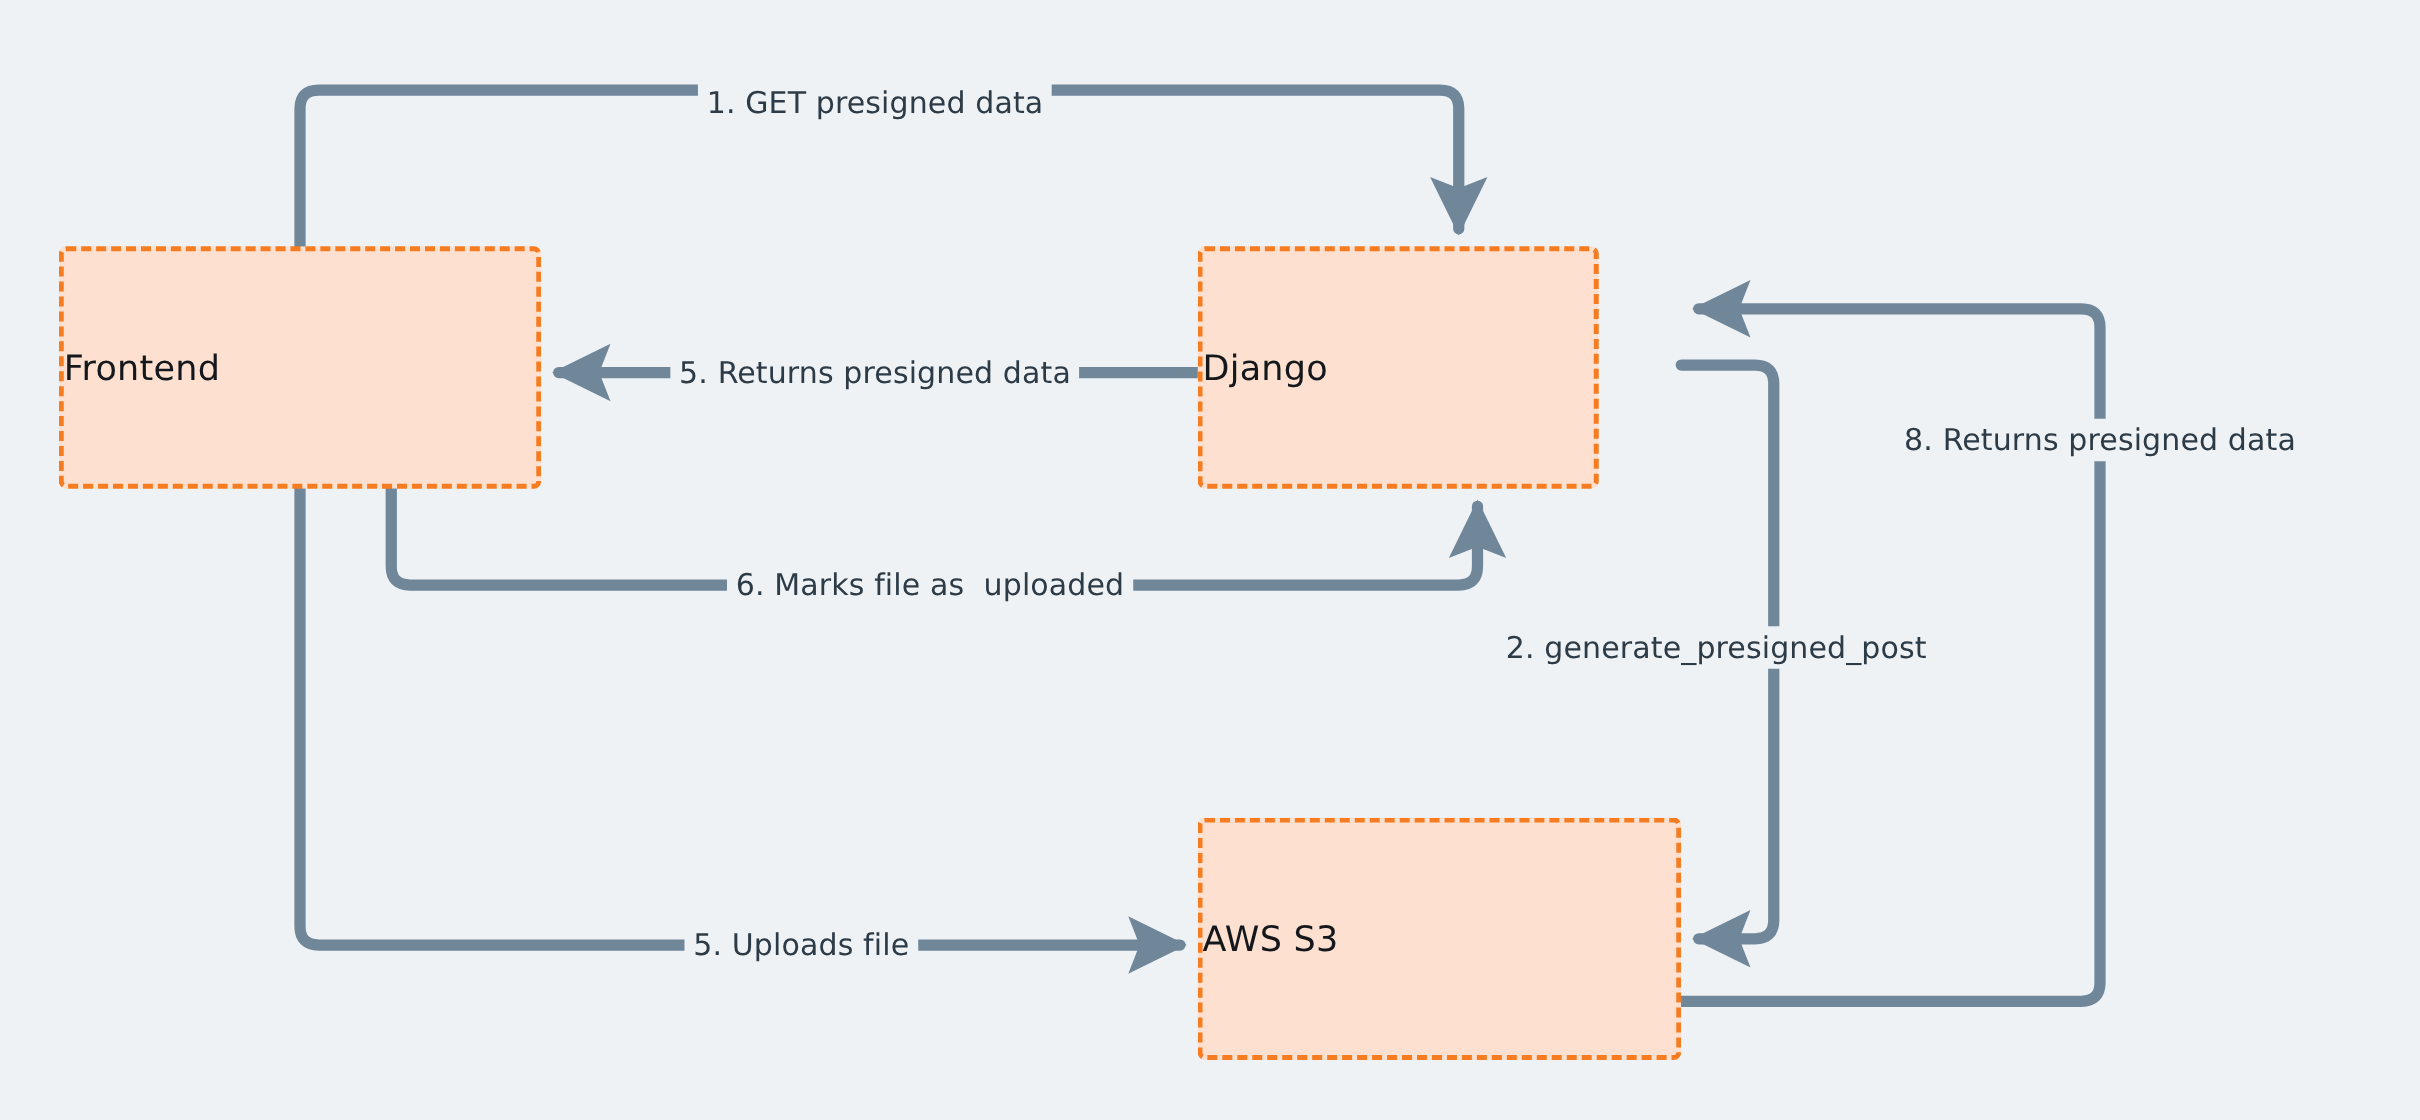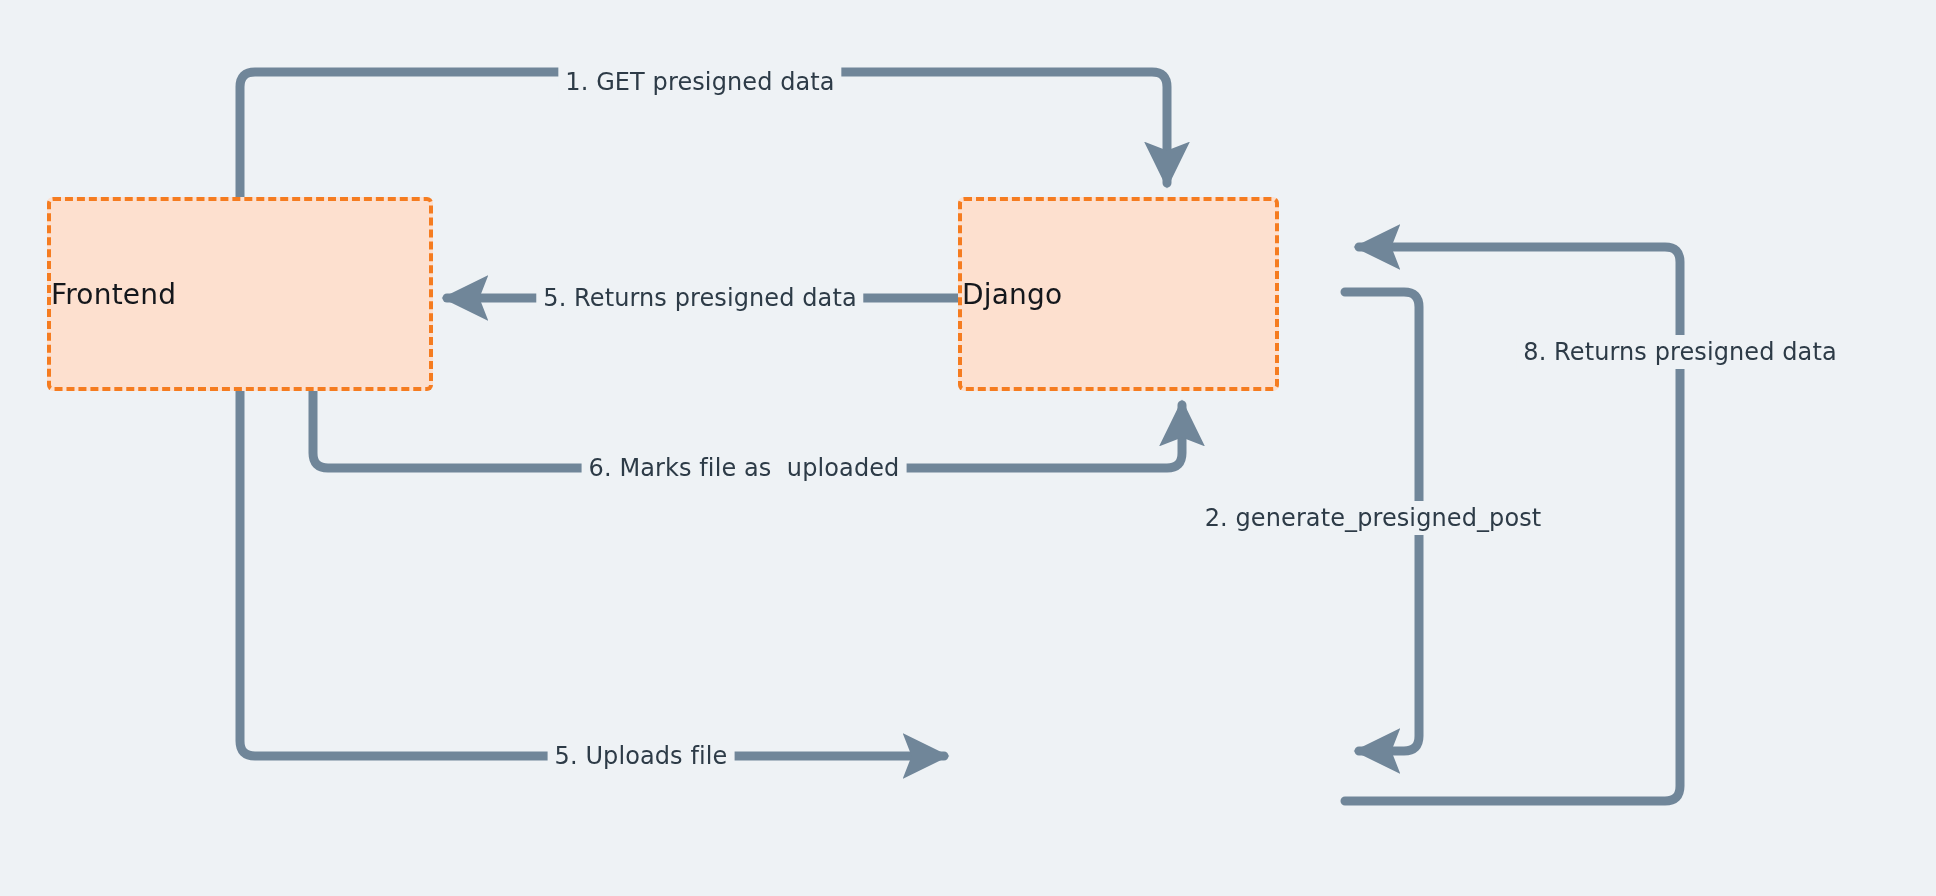--- a/index.html
+++ b/index.html
@@ -82,20 +82,23 @@
   </svg>
 
   <div class="node" style="left:47px; top:197px; width:386px; height:194px;">
     <span class="node-label">Frontend</span>
   </div>
 
   <div class="node" style="left:958px; top:197px; width:321px; height:194px;">
     <span class="node-label">Django</span>
   </div>
 
+  <div class="node" style="left:958px; top:654px; width:387px; height:194px;">
+    <span class="node-label">AWS S3</span>
+  </div>
 
   <div class="edge-label" style="left:700px; top:82px;">1. GET presigned data</div>
 
   <div class="edge-label" style="left:1373px; top:518px;">2. generate_presigned_post</div>
 
   <div class="edge-label" style="left:1680px; top:352px;">8. Returns presigned data</div>
 
   <div class="edge-label" style="left:700px; top:298px;">5. Returns presigned data</div>
 
   <div class="edge-label" style="left:641px; top:756px;">5. Uploads file</div>

